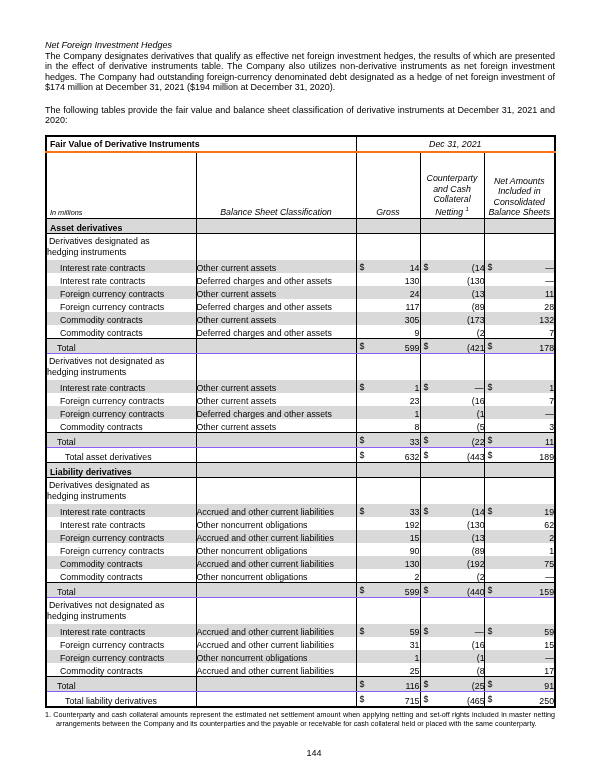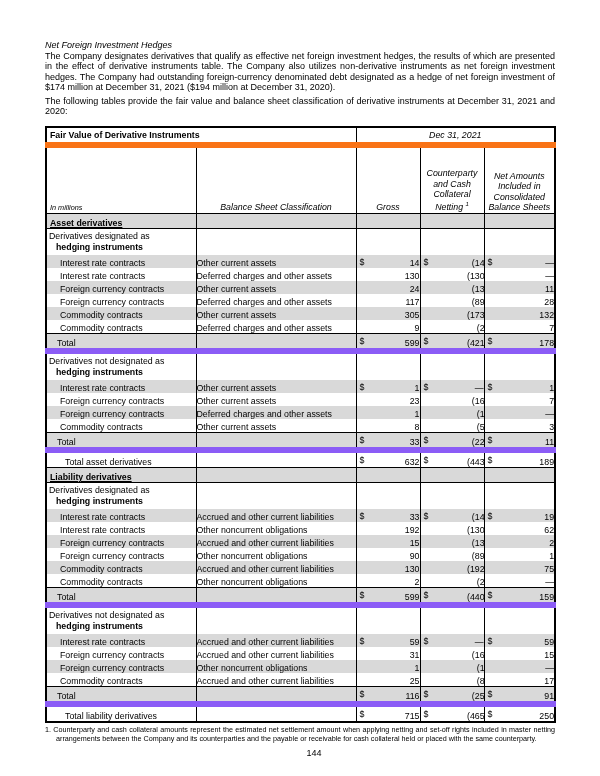--- a/index.html
+++ b/index.html
@@ -1,39 +1,39 @@
 <!DOCTYPE html>
 <html><head>
 <meta charset="utf-8">
 <style>
   html,body{margin:0;padding:0;background:#fff;}
   body{width:600px;height:776px;font-family:"Liberation Sans","DejaVu Sans",sans-serif;color:#000;position:relative;}
   .page{box-sizing:border-box;width:600px;height:628px;padding:40px 45px 0 45px;}
   .heading{font-style:italic;font-size:9px;line-height:10.5px;}
   .para{font-size:9px;line-height:10.6px;text-align:justify;margin:0;}
-  .para+.para{margin-top:3px;}
+  .para+.para{margin-top:12px;}
   table.fv{border-collapse:collapse;table-layout:fixed;width:509px;margin-top:9px;font-size:8.8px;border:2px solid #000;}
   table.fv td{border-left:1px solid #000;padding:0;vertical-align:bottom;overflow:hidden;}
   table.fv td:first-child{border-left:none;}
-  tr.title-row td{border-bottom:6px solid #f97316;height:14px;vertical-align:middle;margin-left:9px;}
+  tr.title-row td{border-bottom:2px solid #f97316;height:14px;vertical-align:middle;margin-left:9px;}
   .tbl-title{font-weight:bold;padding-left:3px !important;}
   .date-hdr{font-style:italic;text-align:center;}
   tr.col-hdr td{border-bottom:1px solid #000;height:64px;padding-bottom:1px !important;}
   .in-millions{font-style:italic;font-size:7.3px;padding-left:3px !important;}
   .hdr-c{font-style:italic;text-align:center;line-height:10.2px;}
   .hdr-c sup{font-size:6px;}
   tbody td{height:13px;vertical-align:middle;}
   tr.section td{background:#d9d9d9;border-top:1px solid #000;border-bottom:1px solid #000;height:14px;}
-  tr.section td.lbl{font-weight:bold;padding-left:3px;text-decoration:underline;}
+  tr.section td.lbl{font-weight:bold;padding-left:3px;}
   tr.group td{height:26px;vertical-align:middle;}
   tr.group .g1{padding-left:2px;line-height:11px;}
-  tr.group .g2{padding-left:9px;line-height:11px;font-weight:bold;}
+  tr.group .g2{line-height:11px;}
   tr.data td.lbl{padding-left:13px;}
   tr.data.shaded td{background:#d9d9d9;}
-  tr.total td{background:#d9d9d9;border-top:1px solid #000;border-bottom:6px solid #8b5cf6;height:14px;}
+  tr.total td{background:#d9d9d9;border-top:1px solid #000;border-bottom:1px solid #8b5cf6;height:14px;}
   tr.total td.lbl{padding-left:10px;}
   tr.gtotal td{border-top:1px solid #000;border-bottom:1px solid #000;height:14px;}
   tr.gtotal td.lbl{padding-left:18px;}
   td.cls{padding-left:3px;}
   td.num{text-align:right;padding-right:5px;position:relative;white-space:nowrap;}
   td.num .cur{position:absolute;left:3px;top:50%;transform:translateY(-50%);}
   td.num .val.paren{margin-right:-4px;}
   .footnote{font-size:7.2px;line-height:8.6px;margin-top:3px;padding-left:11px;text-indent:-11px;text-align:justify;}
   .pageno{position:absolute;left:14px;top:748px;width:600px;text-align:center;font-size:9px;}
 </style>

